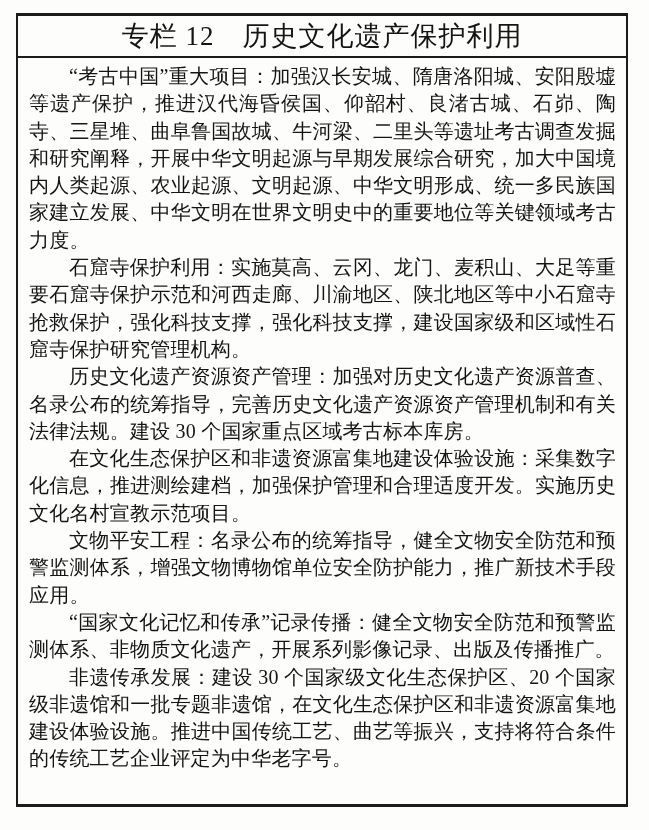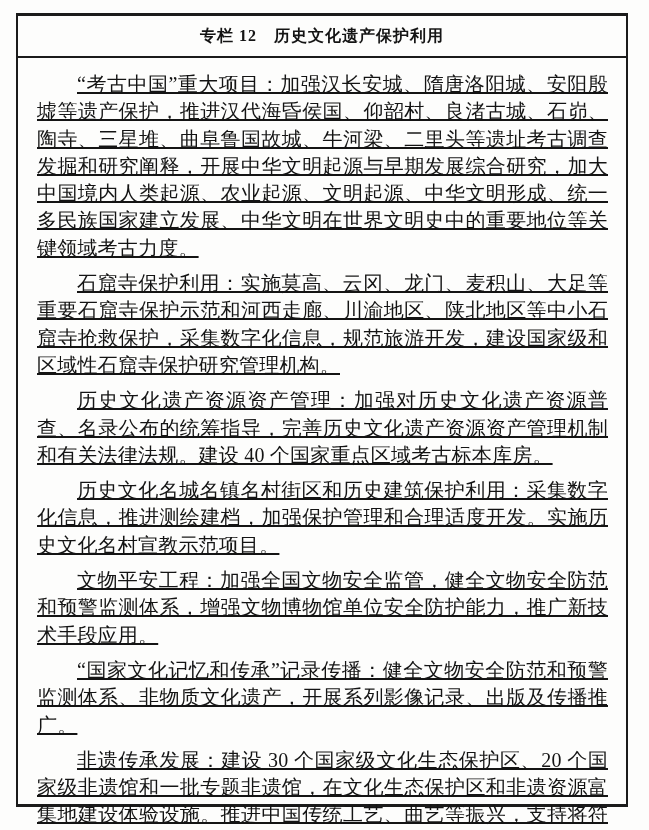--- a/index.html
+++ b/index.html
@@ -26,46 +26,45 @@
     border-bottom-width: 3px;
     background: #fdfdfc;
     box-sizing: border-box;
   }
   .box-title {
     height: 40px;
     border-bottom: 2px solid #1b1b1b;
     display: flex;
     align-items: center;
     justify-content: center;
-    font-weight: bold;
-    font-size: 16px;
+    font-weight: normal;
+    font-size: 27px;
     letter-spacing: 1px;
     white-space: pre;
   }
   .box-body {
     padding: 5px 10px 0 11px;
     font-size: 20px;
     line-height: 27.3px;
     text-align: justify;
     text-justify: inter-ideograph;
     letter-spacing: 0.2px;
   }
   .box-body p {
-    margin: 8px;
+    margin: 0;
     text-indent: 2em;
-    text-decoration: underline;
   }
 </style>
 </head>
 <body>
 
 <div class="column-box">
   <div class="box-title">专栏 12　历史文化遗产保护利用</div>
   <div class="box-body">
     <p>“考古中国”重大项目：加强汉长安城、隋唐洛阳城、安阳殷墟等遗产保护，推进汉代海昏侯国、仰韶村、良渚古城、石峁、陶寺、三星堆、曲阜鲁国故城、牛河梁、二里头等遗址考古调查发掘和研究阐释，开展中华文明起源与早期发展综合研究，加大中国境内人类起源、农业起源、文明起源、中华文明形成、统一多民族国家建立发展、中华文明在世界文明史中的重要地位等关键领域考古力度。</p>
-    <p>石窟寺保护利用：实施莫高、云冈、龙门、麦积山、大足等重要石窟寺保护示范和河西走廊、川渝地区、陕北地区等中小石窟寺抢救保护，采集数字化信息，规范旅游开发，建设国家级和区域性石窟寺保护研究管理机构。</p>
-    <p>历史文化遗产资源资产管理：加强对历史文化遗产资源普查、名录公布的统筹指导，完善历史文化遗产资源资产管理机制和有关法律法规。建设 40 个国家重点区域考古标本库房。</p>
-    <p>历史文化名城名镇名村街区和历史建筑保护利用：采集数字化信息，推进测绘建档，加强保护管理和合理适度开发。实施历史文化名村宣教示范项目。</p>
-    <p>文物平安工程：加强全国文物安全监管，健全文物安全防范和预警监测体系，增强文物博物馆单位安全防护能力，推广新技术手段应用。</p>
+    <p>石窟寺保护利用：实施莫高、云冈、龙门、麦积山、大足等重要石窟寺保护示范和河西走廊、川渝地区、陕北地区等中小石窟寺抢救保护，强化科技支撑，强化科技支撑，建设国家级和区域性石窟寺保护研究管理机构。</p>
+    <p>历史文化遗产资源资产管理：加强对历史文化遗产资源普查、名录公布的统筹指导，完善历史文化遗产资源资产管理机制和有关法律法规。建设 30 个国家重点区域考古标本库房。</p>
+    <p>在文化生态保护区和非遗资源富集地建设体验设施：采集数字化信息，推进测绘建档，加强保护管理和合理适度开发。实施历史文化名村宣教示范项目。</p>
+    <p>文物平安工程：名录公布的统筹指导，健全文物安全防范和预警监测体系，增强文物博物馆单位安全防护能力，推广新技术手段应用。</p>
     <p>“国家文化记忆和传承”记录传播：健全文物安全防范和预警监测体系、非物质文化遗产，开展系列影像记录、出版及传播推广。</p>
     <p>非遗传承发展：建设 30 个国家级文化生态保护区、20 个国家级非遗馆和一批专题非遗馆，在文化生态保护区和非遗资源富集地建设体验设施。推进中国传统工艺、曲艺等振兴，支持将符合条件的传统工艺企业评定为中华老字号。</p>
   </div>
 </div>
 
 </body></html>

